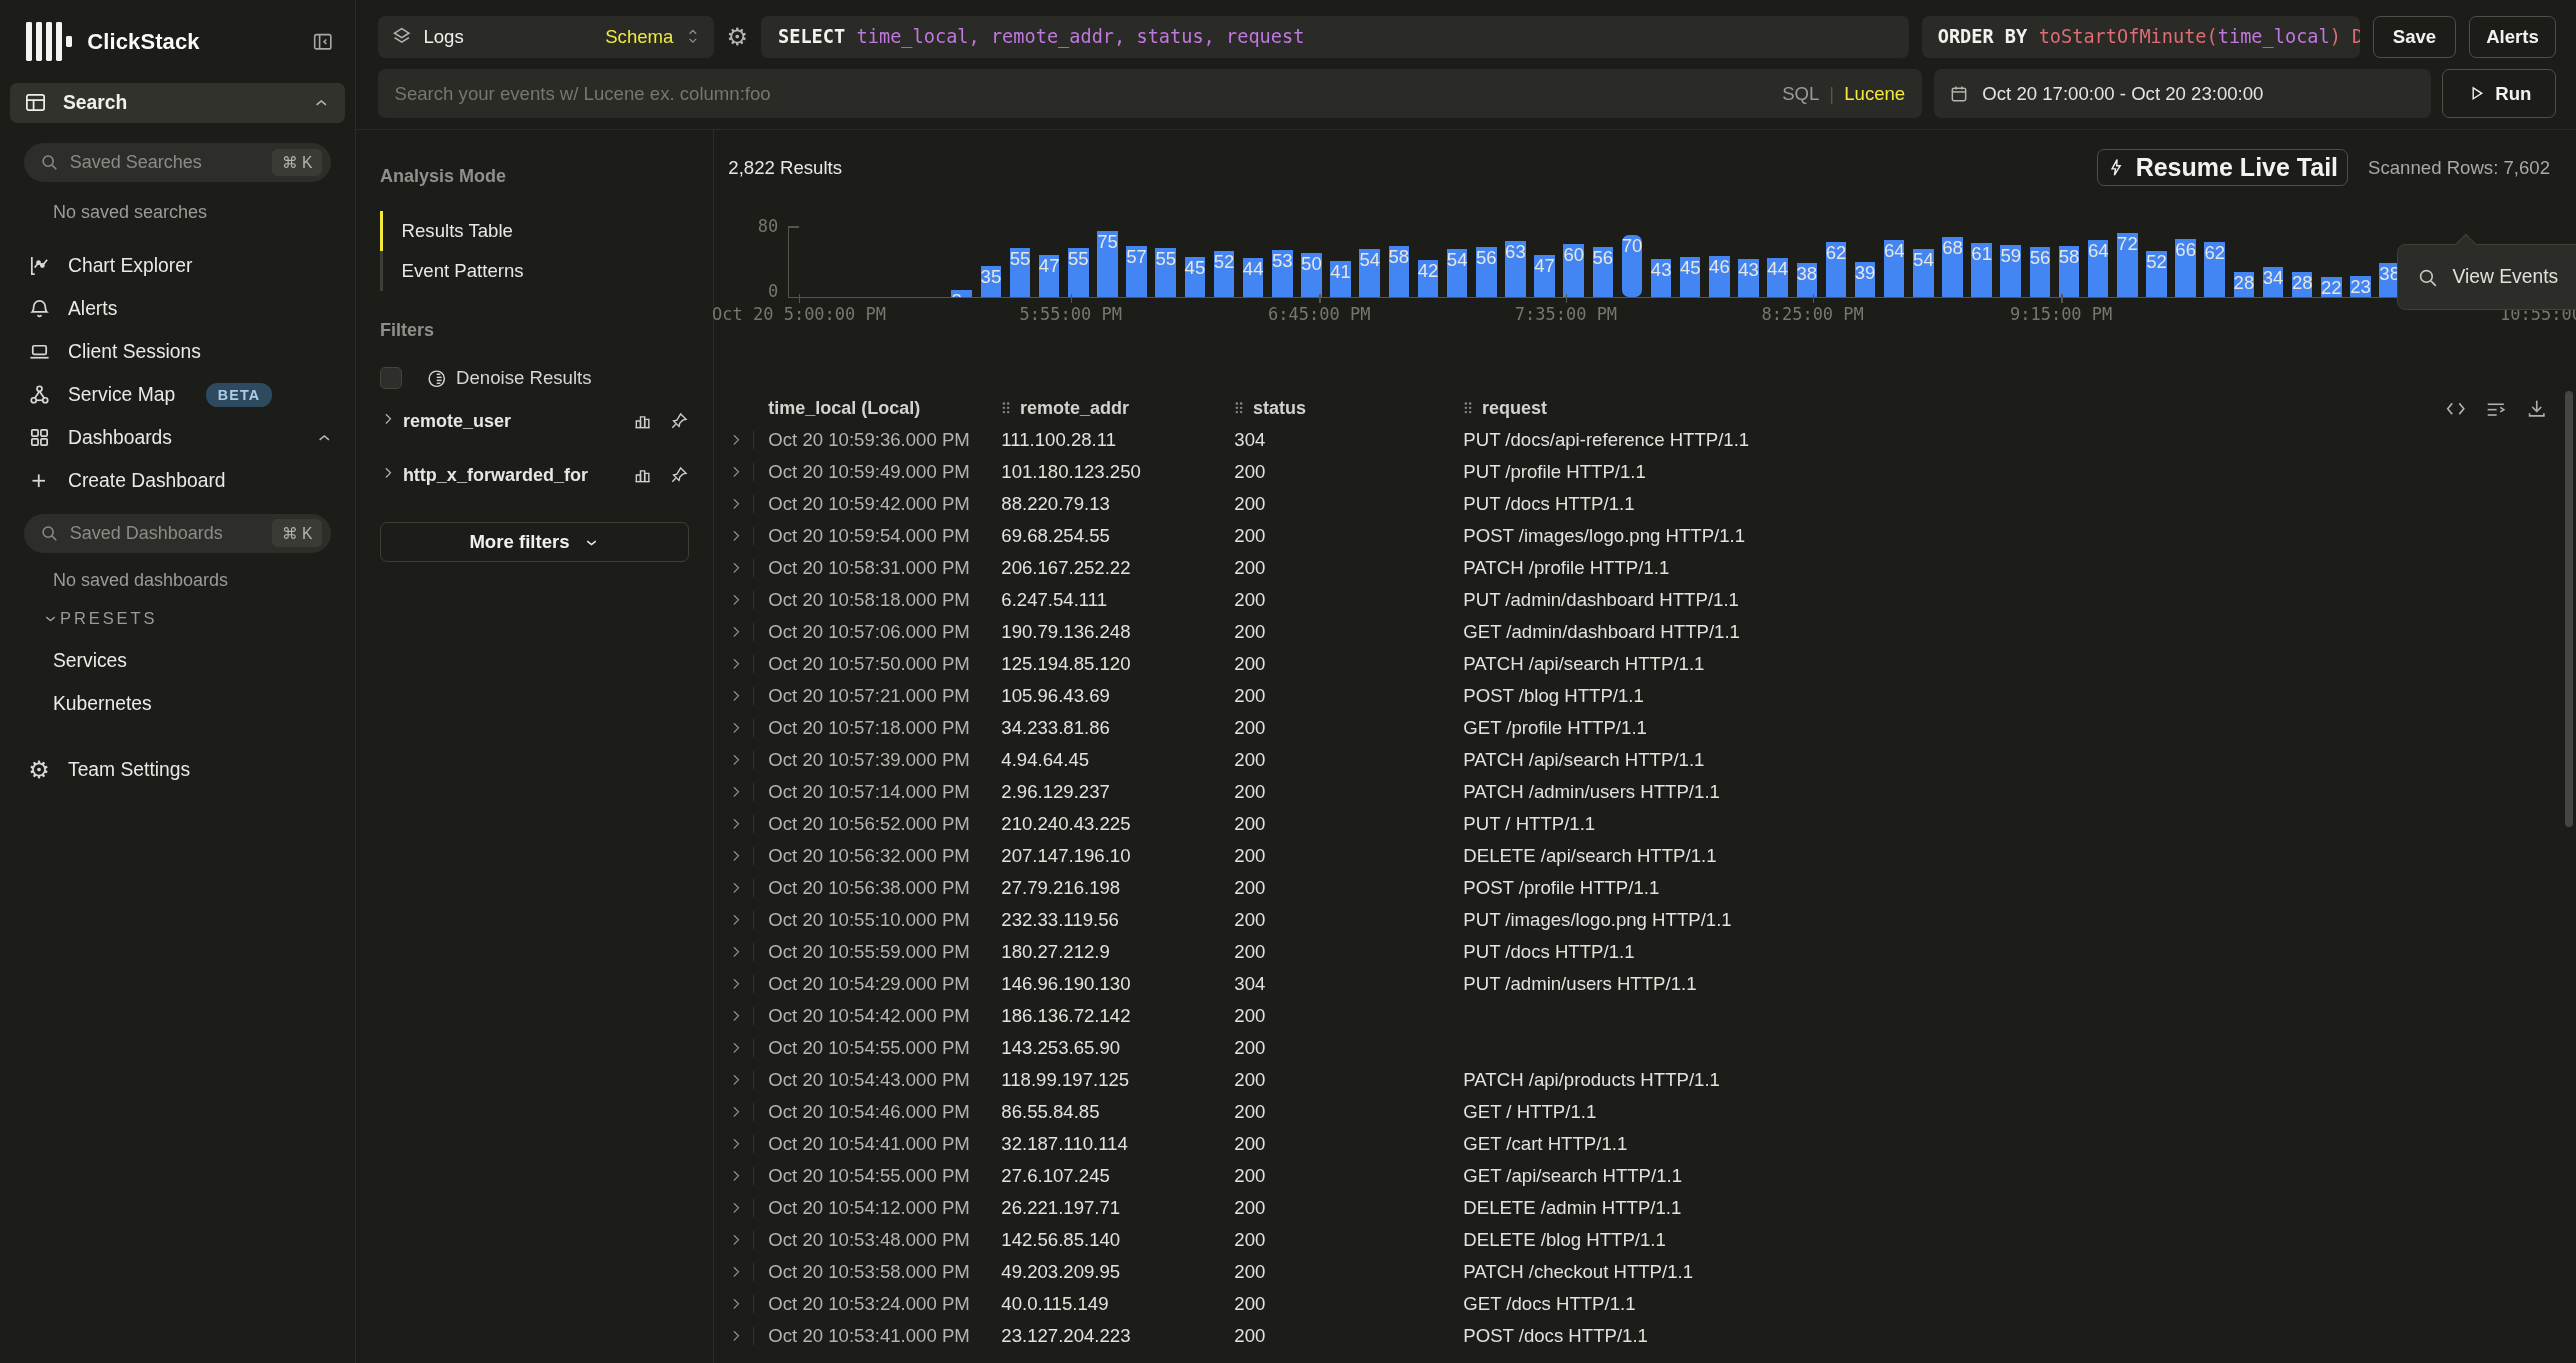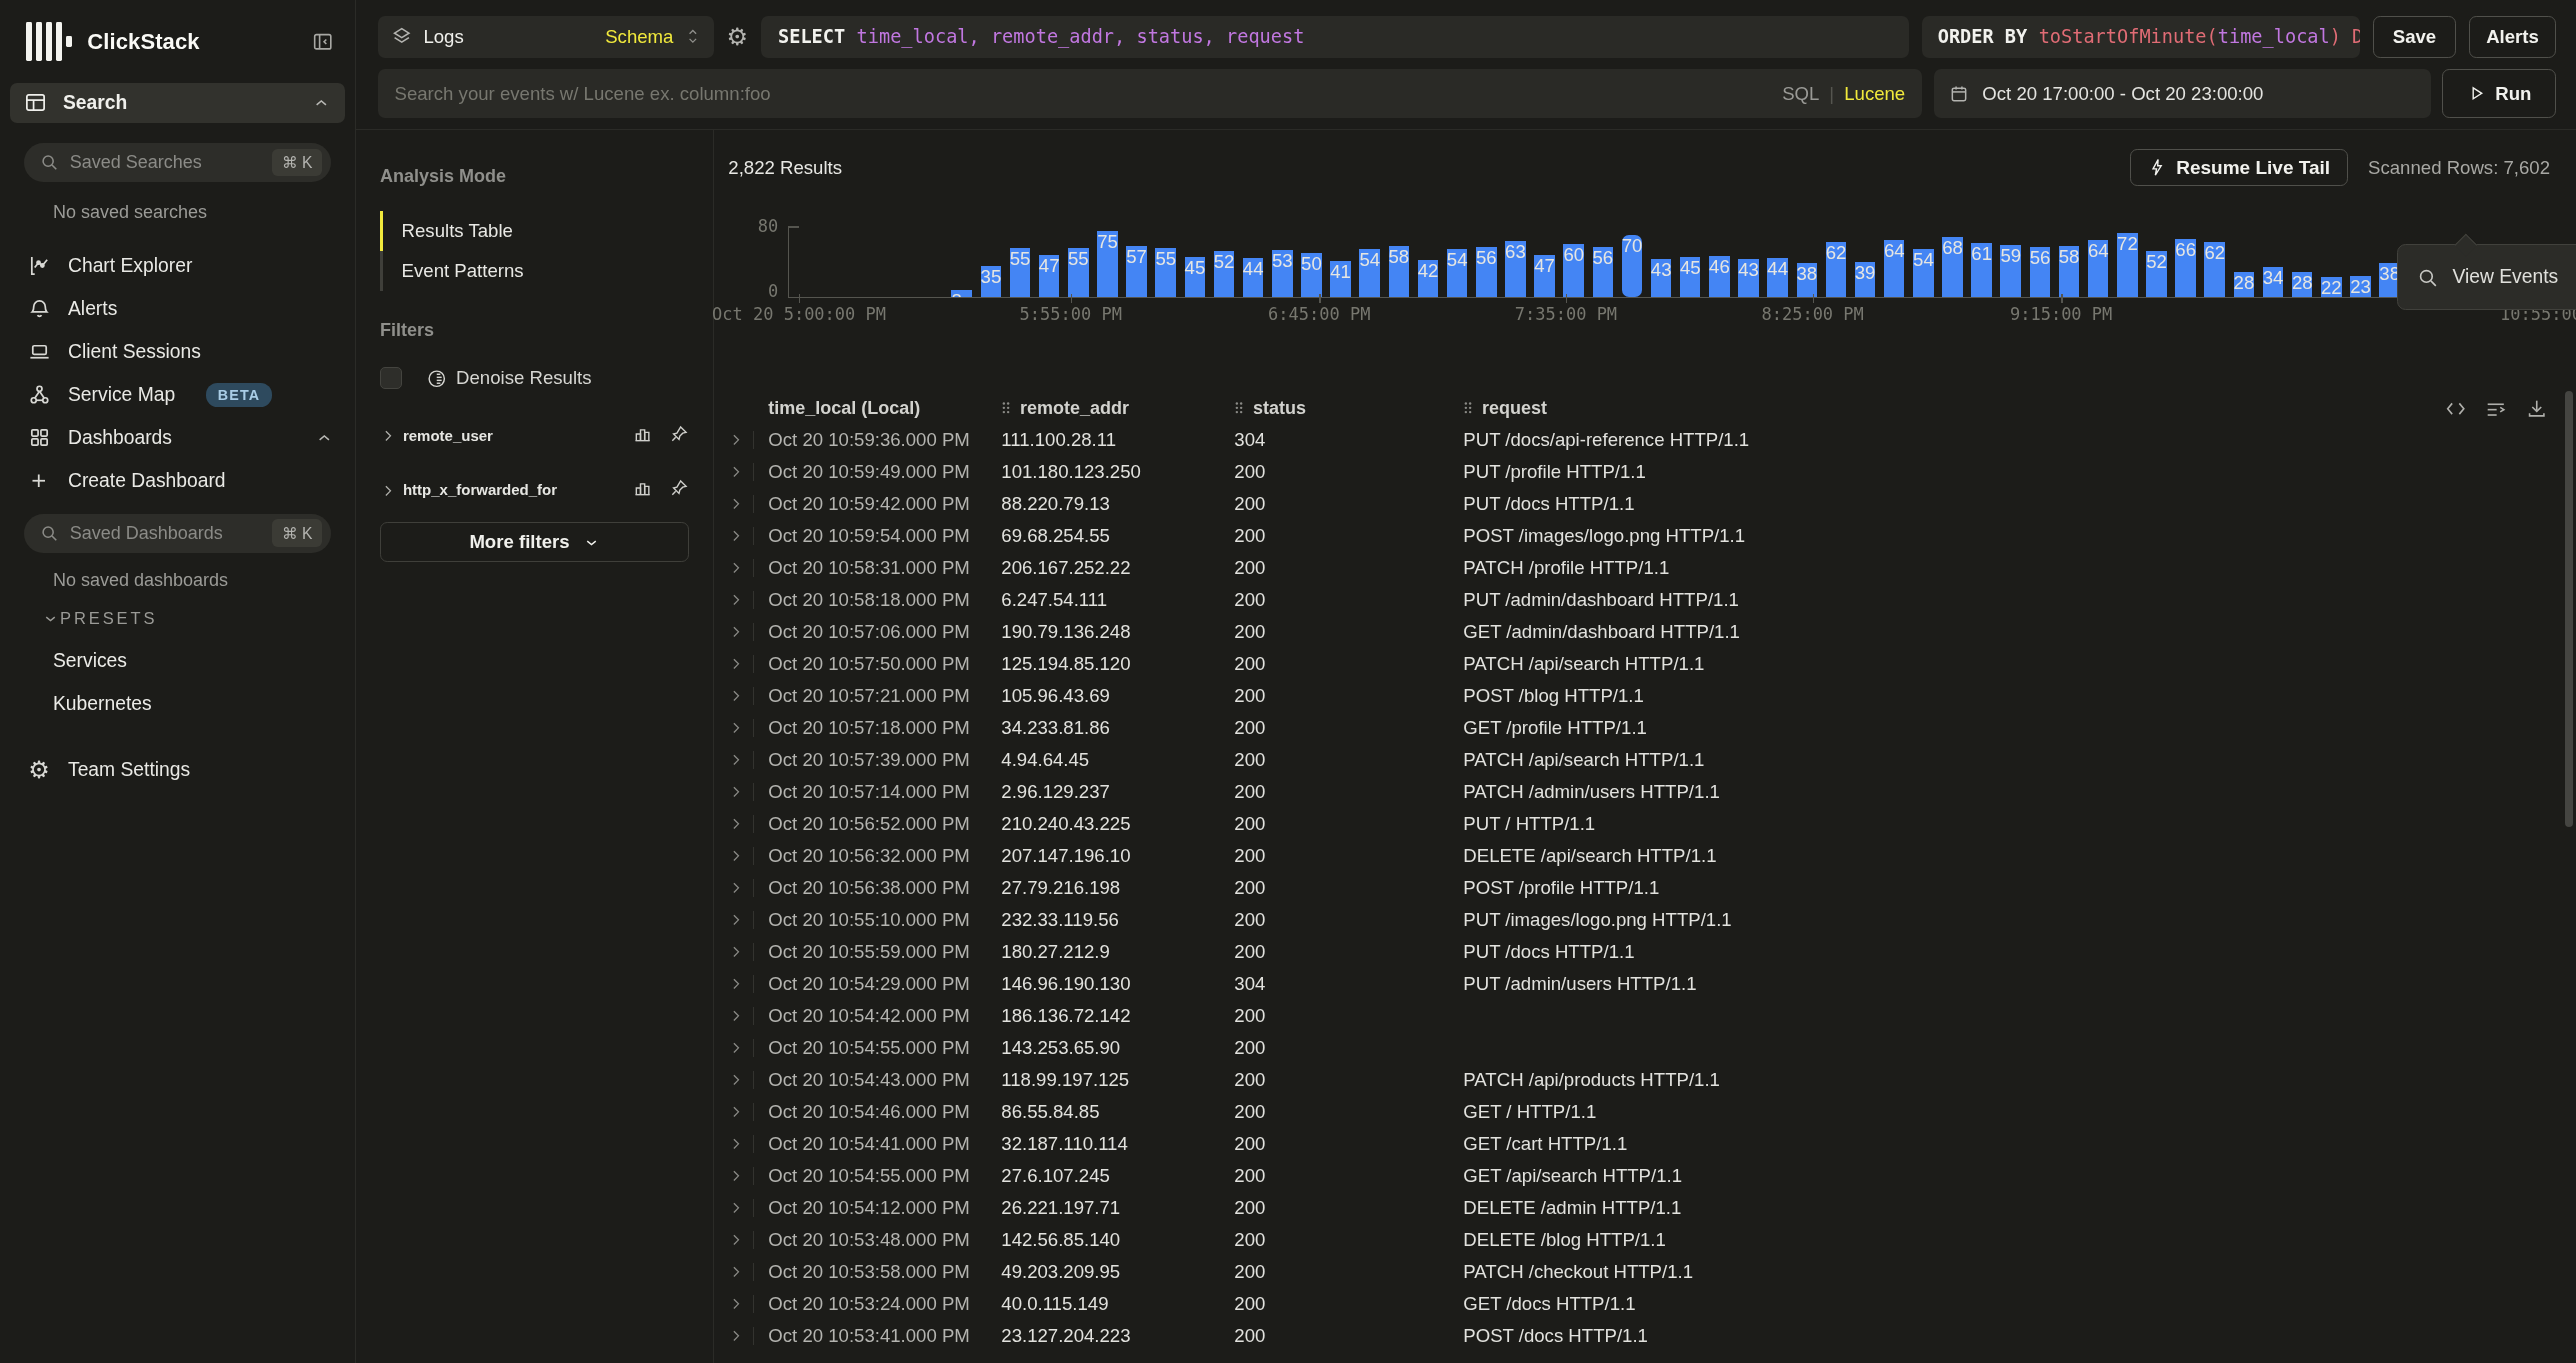--- a/index.html
+++ b/index.html
@@ -67,29 +67,29 @@
   .content{flex:1;display:flex;min-height:0}
   .filters-panel{width:358px;min-width:358px;border-right:1.4px solid #2b2b27;padding:36px 24px 0 24px}
   .panel-label{color:#8f8f8b;font-size:18px;font-weight:700}
   .modes{margin-top:24px}
   .mode-item{height:40px;display:flex;align-items:center;padding-left:18.6px;font-size:18.6px;color:#e8e8e4;border-left:3.6px solid #3f3f3a;cursor:pointer}
   .mode-item.active{border-left-color:#f1e93c}
   .filters-label{margin-top:29px}
   .denoise-row{margin-top:26px;display:flex;align-items:center;gap:24px}
   .checkbox{width:22px;height:22px;border-radius:5px;background:#2e2e2a;border:1.4px solid #44443f;cursor:pointer}
   .denoise-lbl{display:flex;align-items:center;gap:8.6px;color:#d6d6d2;font-size:18.6px}
-  .field-row{margin-top:21.5px;height:33px;display:flex;align-items:flex-end;gap:7.2px;color:#e6e6e2;font-size:15px;font-weight:600;cursor:pointer}
+  .field-row{margin-top:21.5px;height:33px;display:flex;align-items:flex-start;gap:7.2px;color:#e6e6e2;font-size:18px;font-weight:600;cursor:pointer}
   .field-row .ficons{margin-left:auto;display:flex;gap:15.7px;color:#cfcfcb}
   .more-filters{margin-top:24px;height:40px;border:1.4px solid #3f3f3a;border-radius:7.2px;display:flex;align-items:center;justify-content:center;gap:13px;font-size:18.6px;font-weight:700;color:#f0f0ec;cursor:pointer;background:transparent;width:100%;font-family:inherit}
 
   .results{flex:1;min-width:0;position:relative;padding:18.6px 0 0 14.3px;display:flex;flex-direction:column}
   .res-hdr{display:flex;align-items:center;padding-right:26px}
   .res-count{color:#e8e8e4;font-size:18.6px}
   .res-right{margin-left:auto;display:flex;align-items:center;gap:20px}
-  .livetail-btn{height:37px;padding:0 17px;gap:10px;font-weight:700;font-size:19px}
+  .livetail-btn{height:37px;padding:0 9px;gap:10px;font-weight:700;font-size:25px}
   .scanned{color:#a8a8a4;font-size:18.6px;white-space:nowrap}
 
   
   .chart{margin-top:21.5px;height:112px;position:relative;display:flex}
   .yaxis-lbls{width:60px;position:relative}
   .ylbl{position:absolute;right:10px;color:#77776f;font-size:17px}
   .ylbl.top{top:8.6px}
   .ylbl.bot{bottom:18.6px}
   .plot{flex:1;position:relative;border-left:1.4px solid #55554f;margin:18.6px 0 21.5px 0;overflow:hidden}
   .plot::before{content:'';position:absolute;left:0;top:0;width:10px;height:1.4px;background:#55554f}

